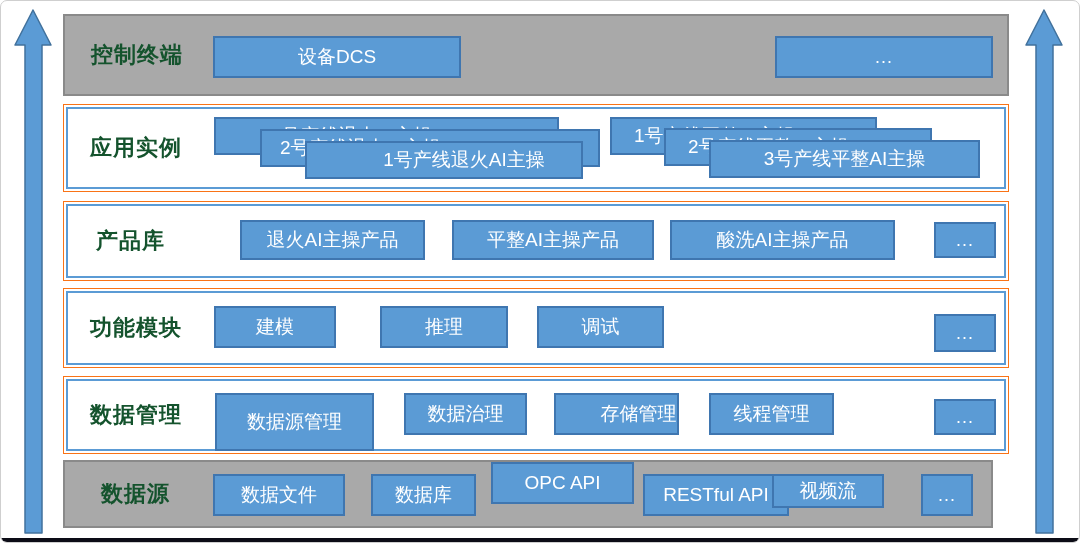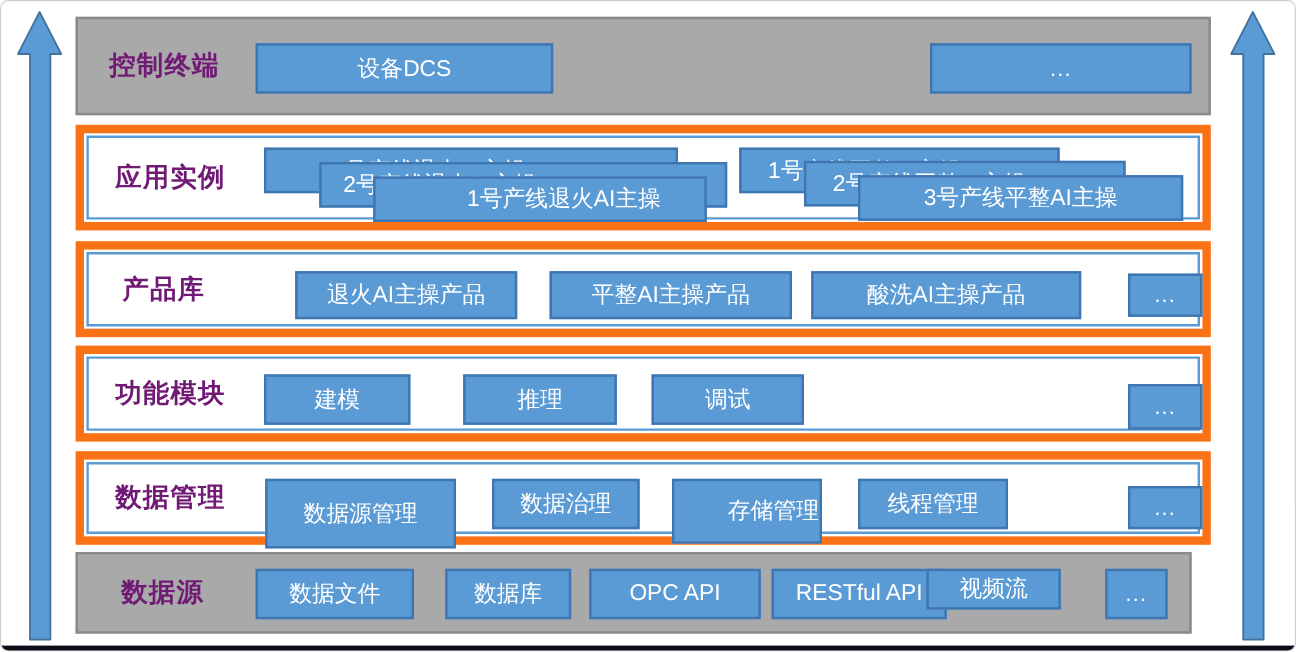--- a/index.html
+++ b/index.html
@@ -4,27 +4,27 @@
 <style>
   html,body{margin:0;padding:0;background:#ffffff;}
   #canvas{
     position:relative;width:1080px;height:543px;overflow:hidden;
     background:#ffffff;border:1px solid #cfcfcf;border-radius:7px;
     font-family:"Liberation Sans","DejaVu Sans",sans-serif;
     box-sizing:border-box;
   }
   .row{position:absolute;box-sizing:border-box;}
   .row-white{
-    background:#ffffff;border:7px solid #f97316;
+    background:#ffffff;border:1px solid #f97316;
     box-shadow: inset 0 0 0 2px #ffffff, inset 0 0 0 4px #5b9bd5;
   }
   .row-gray{background:#a9a9a9;border:2px solid #8a8a8a;}
   .lbl{
     position:absolute;top:50%;transform:translateY(-50%);
-    font-size:22px;font-weight:bold;color:#701a75;letter-spacing:1px;
+    font-size:22px;font-weight:bold;color:#14532d;letter-spacing:1px;
     white-space:nowrap;
   }
   .bb{
     position:absolute;box-sizing:border-box;
     background:#5b9bd5;border:2px solid #3f76b0;
     color:#ffffff;font-size:19px;
     display:flex;align-items:center;justify-content:center;
     white-space:nowrap;overflow:hidden;
   }
   .bb.start{justify-content:flex-start;}
@@ -73,30 +73,30 @@
     <div class="bb" style="left:316px;top:17px;width:128px;height:42px;">推理</div>
     <div class="bb" style="left:150px;top:17px;width:122px;height:42px;">建模</div>
     <div class="bb" style="left:473px;top:17px;width:127px;height:42px;">调试</div>
     <div class="bb dots" style="left:870px;top:25px;width:62px;height:38px;">...</div>
   </div>
 
   <div class="row row-white" style="left:62px;top:375px;width:946px;height:78px;">
     <div class="lbl" style="left:26px;">数据管理</div>
     <div class="bb" style="left:151px;top:16px;width:159px;height:58px;">数据源管理</div>
     <div class="bb" style="left:340px;top:16px;width:123px;height:42px;">数据治理</div>
-    <div class="bb" style="left:490px;top:16px;width:125px;height:54px;padding-left:44px;">存储管理</div>
+    <div class="bb" style="left:490px;top:16px;width:125px;height:42px;padding-left:44px;">存储管理</div>
     <div class="bb" style="left:645px;top:16px;width:125px;height:42px;">线程管理</div>
     <div class="bb dots" style="left:870px;top:22px;width:62px;height:36px;">...</div>
   </div>
 
   <div class="row row-gray" style="left:62px;top:459px;width:930px;height:68px;">
     <div class="lbl" style="left:36px;">数据源</div>
     <div class="bb" style="left:148px;top:12px;width:132px;height:42px;">数据文件</div>
     <div class="bb" style="left:306px;top:12px;width:105px;height:42px;">数据库</div>
-    <div class="bb" style="left:426px;top:12px;width:143px;height:42px;">OPC API</div>
+    <div class="bb" style="left:426px;top:0;width:143px;height:42px;">OPC API</div>
     <div class="bb" style="left:578px;top:12px;width:146px;height:42px;">RESTful API</div>
     <div class="bb" style="left:707px;top:12px;width:112px;height:34px;text-align:right;">视频流</div>
     <div class="bb dots" style="left:856px;top:12px;width:52px;height:42px;">...</div>
   </div>
 
   <div id="bottom-bar" style="top:537px;height:5px;"></div>
 
 </div>
 
 </body></html>

